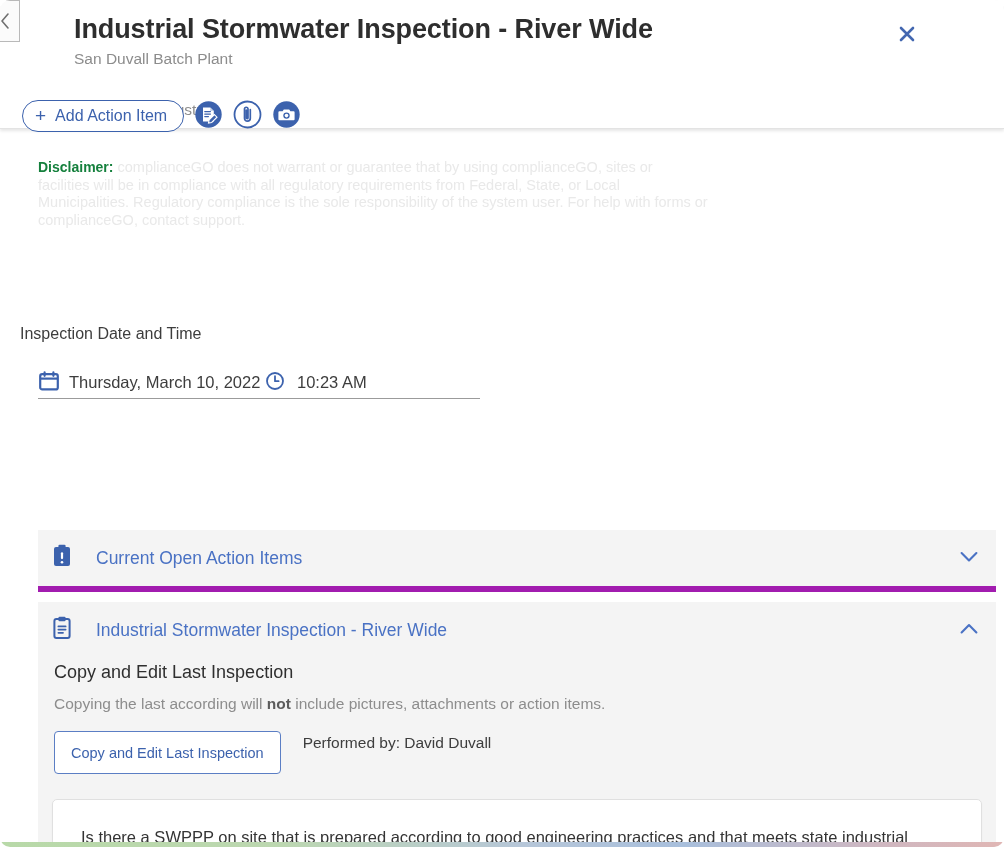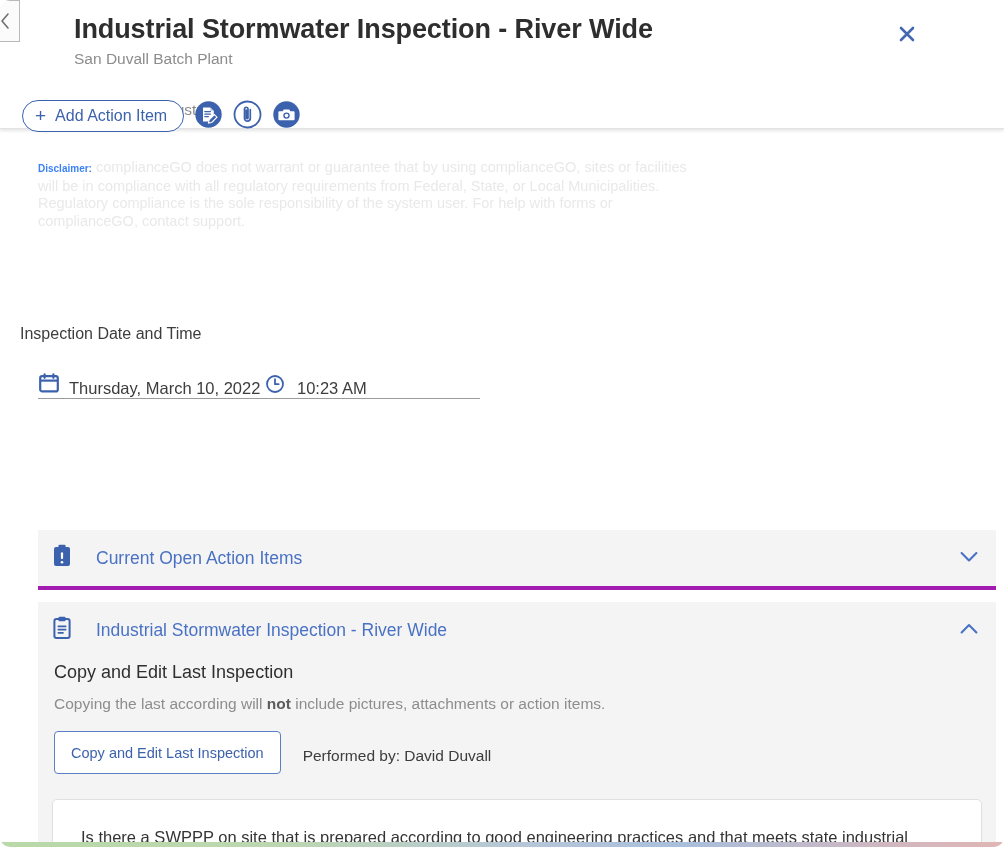--- a/index.html
+++ b/index.html
@@ -150,23 +150,23 @@
   .disclaimer {
     position: absolute;
     left: 38px;
     top: 30px;
     width: 670px;
     font-size: 14.5px;
     line-height: 17.5px;
     color: #e9e9e9;
   }
   .disclaimer b {
-    color: #3b82f6;
+    color: #15803d;
     font-weight: bold;
-    font-size: 10px;
+    font-size: 14px;
   }
 
   
   .weather-row {
     position: absolute;
     left: 40px;
     top: 110px;
     display: flex;
     align-items: center;
   }
@@ -206,21 +206,21 @@
   }
 
   .datetime-field {
     position: absolute;
     left: 38px;
     top: 238px;
     width: 442px;
     height: 32px;
     border-bottom: 1px solid #9b9b9b;
     display: flex;
-    align-items: flex-end;
+    align-items: center;
   }
   .dt-cal-icon { margin-right: 9px; flex: 0 0 auto; }
   .dt-date {
     font-size: 16.5px;
     color: #3d3d3d;
     white-space: nowrap;
     overflow: hidden;
     width: 196px;
     display: inline-block;
   }
@@ -248,21 +248,21 @@
   }
   .accordion-icon { flex: 0 0 auto; margin-right: 24px; }
   .accordion-title {
     font-size: 17.5px;
     color: #4a72c4;
     flex: 1 1 auto;
     white-space: nowrap;
   }
   .accordion-chevron { flex: 0 0 auto; }
 
-  #acc-open-items { top: 401px; border-bottom: 4px solid #a21caf; }
+  #acc-open-items { top: 401px; border-bottom: 6px solid #a21caf; }
   #acc-inspection { top: 473px; }
 
   .accordion-body {
     background: #f4f4f4;
     padding: 0 14px 0 14px;
   }
 
   .section-heading {
     font-size: 18px;
     color: #2f2f2f;
@@ -291,21 +291,20 @@
     font-family: "Liberation Sans", sans-serif;
     cursor: pointer;
     white-space: nowrap;
   }
   .performed {
     margin-left: 22px;
     font-size: 15.5px;
     line-height: 22px;
     color: #3d3d3d;
     padding-top: 1px;
-    margin-top: 13px;
   }
 
   
   .question-card {
     margin-top: 25px;
     background: #ffffff;
     border: 1px solid #e0e0e0;
     border-radius: 5px;
     padding: 26px 28px 22px 28px;
     box-shadow: 0 1px 2px rgba(0,0,0,0.04);

